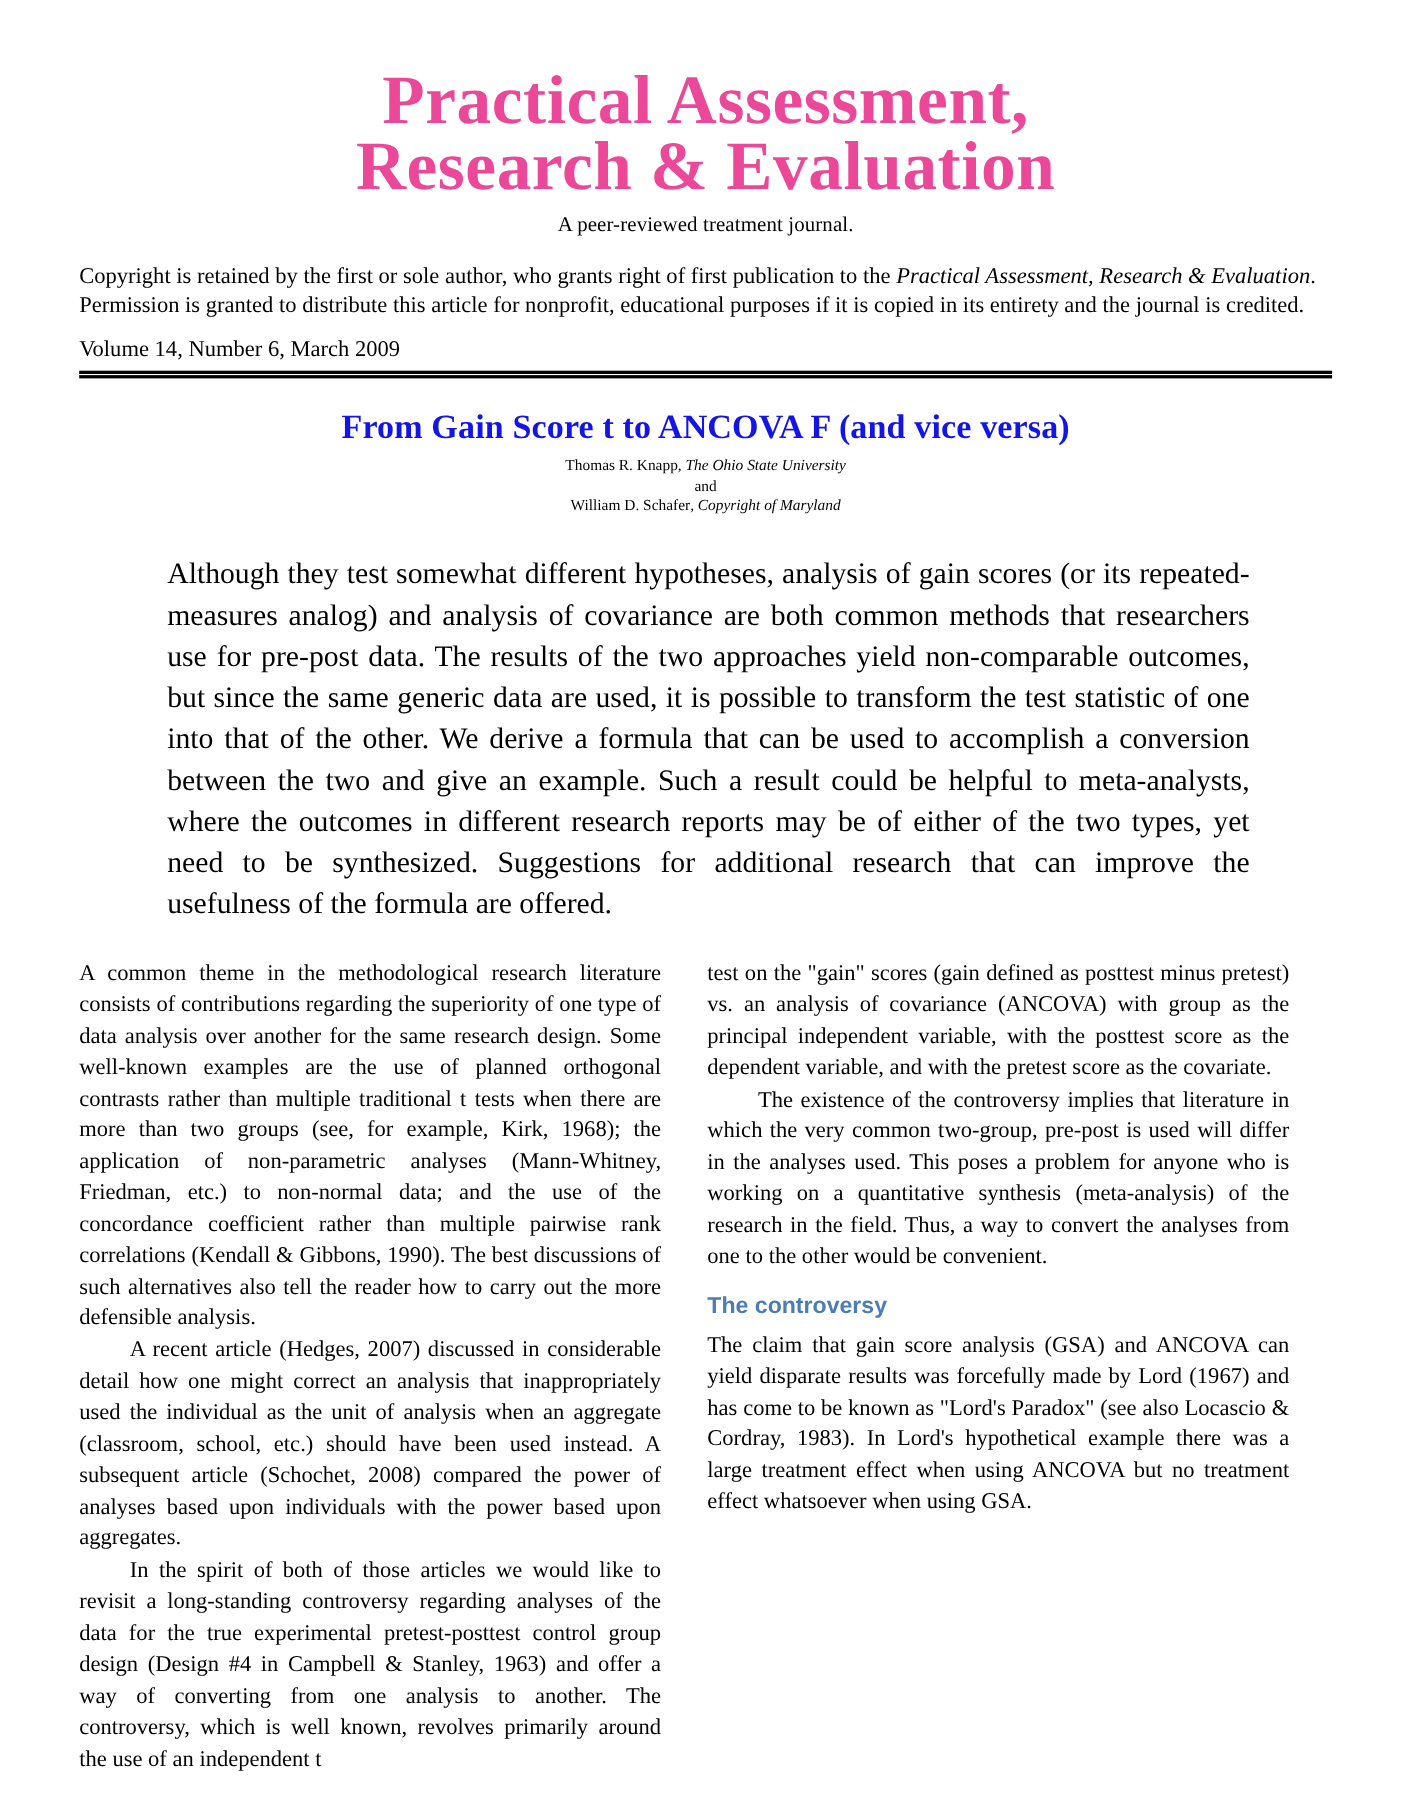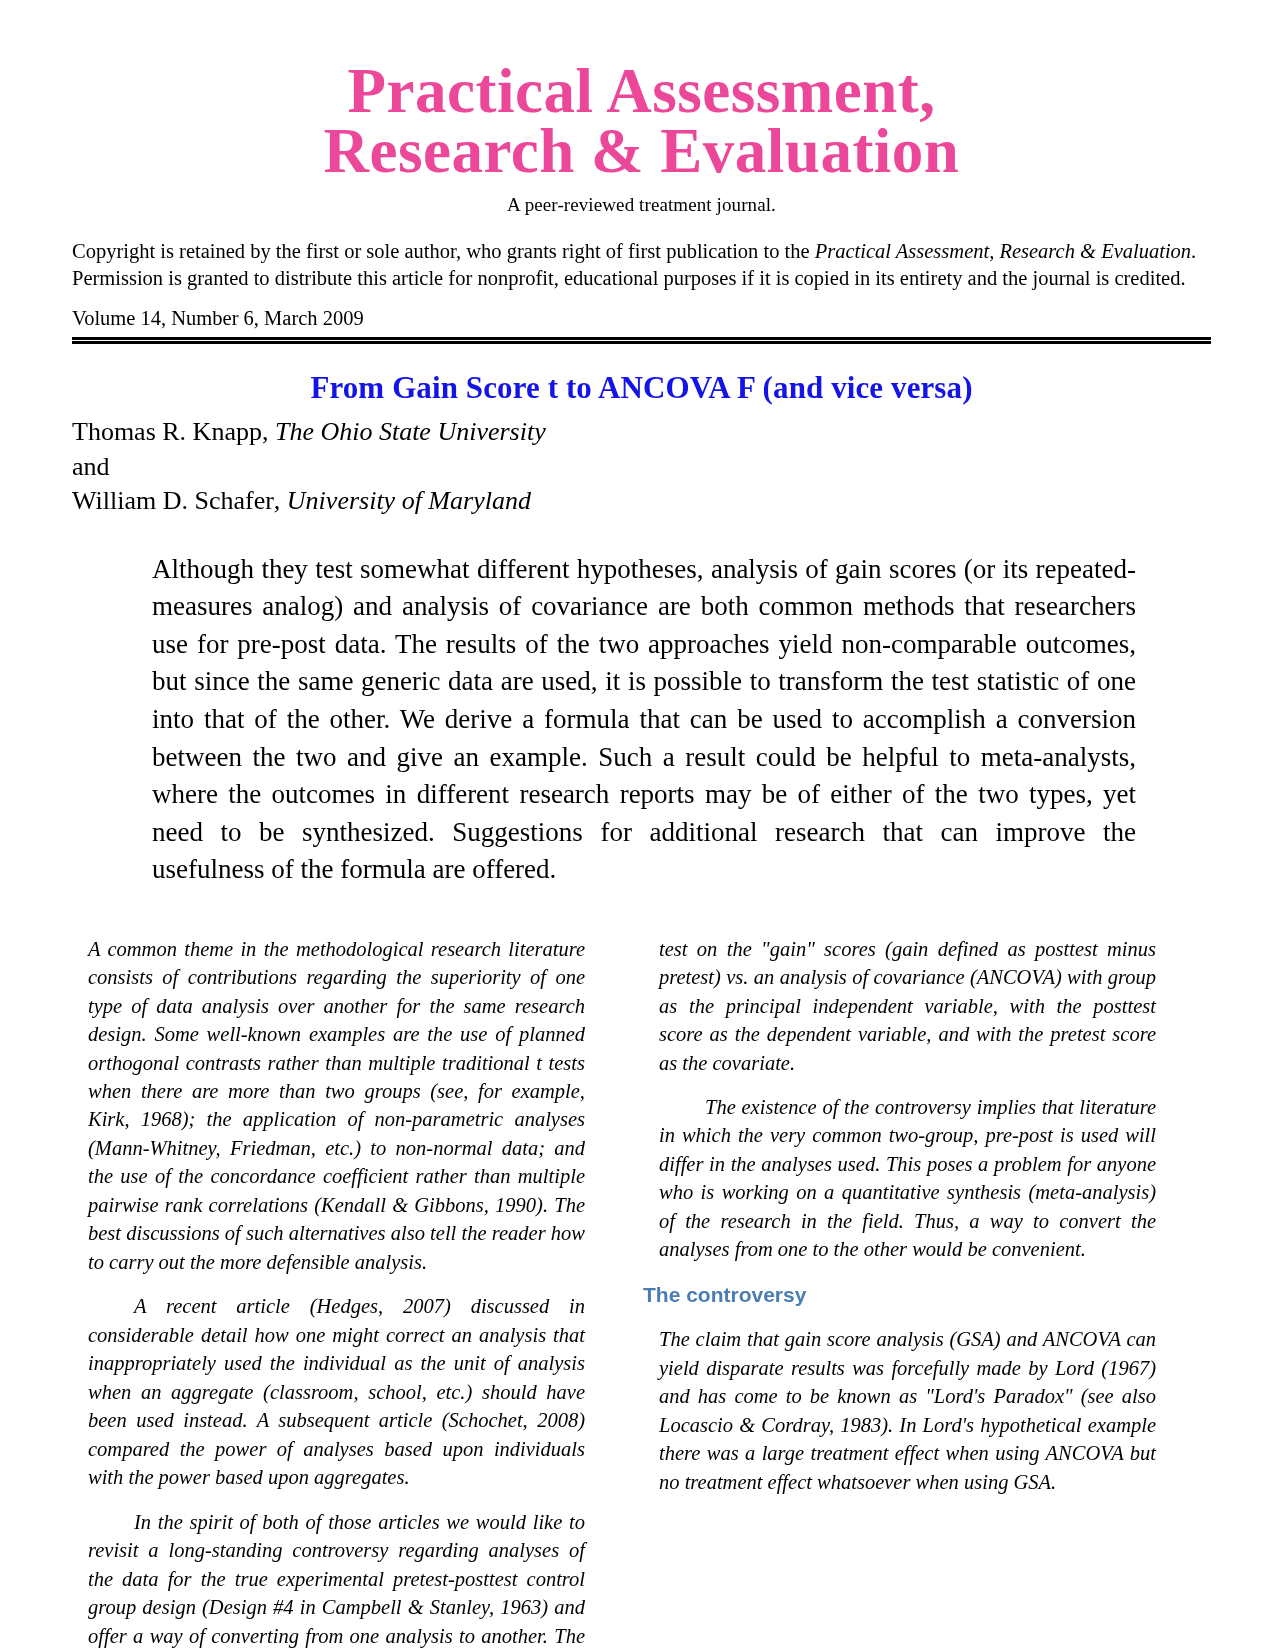--- a/index.html
+++ b/index.html
@@ -68,22 +68,22 @@
   
   .article-title {
     color: #1414e6;
     font-weight: bold;
     font-size: 31px;
     text-align: center;
     margin-top: 26px;
     letter-spacing: 0.1px;
   }
   .authors {
-    text-align: left;
-    font-size: 26px;
+    text-align: center;
+    font-size: 14px;
     line-height: 1.33;
     margin-top: 9px;
   }
   .authors .ital { font-style: italic; }
 
   
   .abstract {
     margin: 32px 75px 0 80px;
     font-size: 27px;
     line-height: 1.39;
@@ -96,22 +96,21 @@
     margin-top: 30px;
     gap: 42px;
   }
   .col {
     width: 529px;
     font-size: 20.5px;
     line-height: 1.39;
     text-align: justify;
   }
   .col p {
-    margin: 16px;
-    font-style: italic;
+    margin: 0;
   }
   .col p + p {
     text-indent: 46px;
     margin-top: 1px;
   }
   .col p.noindent {
     text-indent: 0;
   }
   .section-heading {
     font-family: "Liberation Sans", "DejaVu Sans", sans-serif;
@@ -140,21 +139,21 @@
 
   <div class="volume-line">Volume 14, Number 6, March 2009</div>
 
   <div class="double-rule"></div>
 
   <div class="article-title">From Gain Score t to ANCOVA F (and vice versa)</div>
 
   <div class="authors">
     <div><span>Thomas R. Knapp, </span><span class="ital">The Ohio State University</span></div>
     <div>and</div>
-    <div><span>William D. Schafer</span><span class="ital">,</span><span class="ital"> University of Maryland</span></div>
+    <div><span>William D. Schafer</span><span class="ital">,</span><span class="ital"> Copyright of Maryland</span></div>
   </div>
 
   <div class="abstract">Although they test somewhat different hypotheses, analysis of gain scores (or its repeated-measures analog) and analysis of covariance are both common methods that researchers use for pre-post data. The results of the two approaches yield non-comparable outcomes, but since the same generic data are used, it is possible to transform the test statistic of one into that of the other.  We derive a formula that can be used to accomplish a conversion between the two and give an example. Such a result could be helpful to meta-analysts, where the outcomes in different research reports may be of either of the two types, yet need to be synthesized.  Suggestions for additional research that can improve the usefulness of the formula are offered.</div>
 
   <div class="columns">
 
     <div class="col">
       <p class="noindent">A common theme in the methodological research literature consists of contributions regarding the superiority of one type of data analysis over another for the same research design.  Some well-known examples are the use of planned orthogonal contrasts rather than multiple traditional t tests when there are more than two groups (see, for example, Kirk, 1968); the application of non-parametric analyses (Mann-Whitney, Friedman, etc.) to non-normal data; and the use of the concordance coefficient rather than multiple pairwise rank correlations (Kendall &amp; Gibbons, 1990).   The best discussions of such alternatives also tell the reader how to carry out the more defensible analysis.</p>
       <p>A recent article (Hedges, 2007) discussed in considerable detail how one might correct an analysis that inappropriately used the individual as the unit of analysis when an aggregate (classroom, school, etc.) should have been used instead.  A subsequent article (Schochet, 2008) compared the power of analyses based upon individuals with the power based upon aggregates.</p>
       <p>In the spirit of both of those articles we would like to revisit a long-standing controversy regarding analyses of the data for the true experimental pretest-posttest control group design (Design #4 in Campbell &amp; Stanley, 1963) and offer a way of converting from one analysis to another.   The controversy, which is well known, revolves primarily around the use of an independent t</p>

